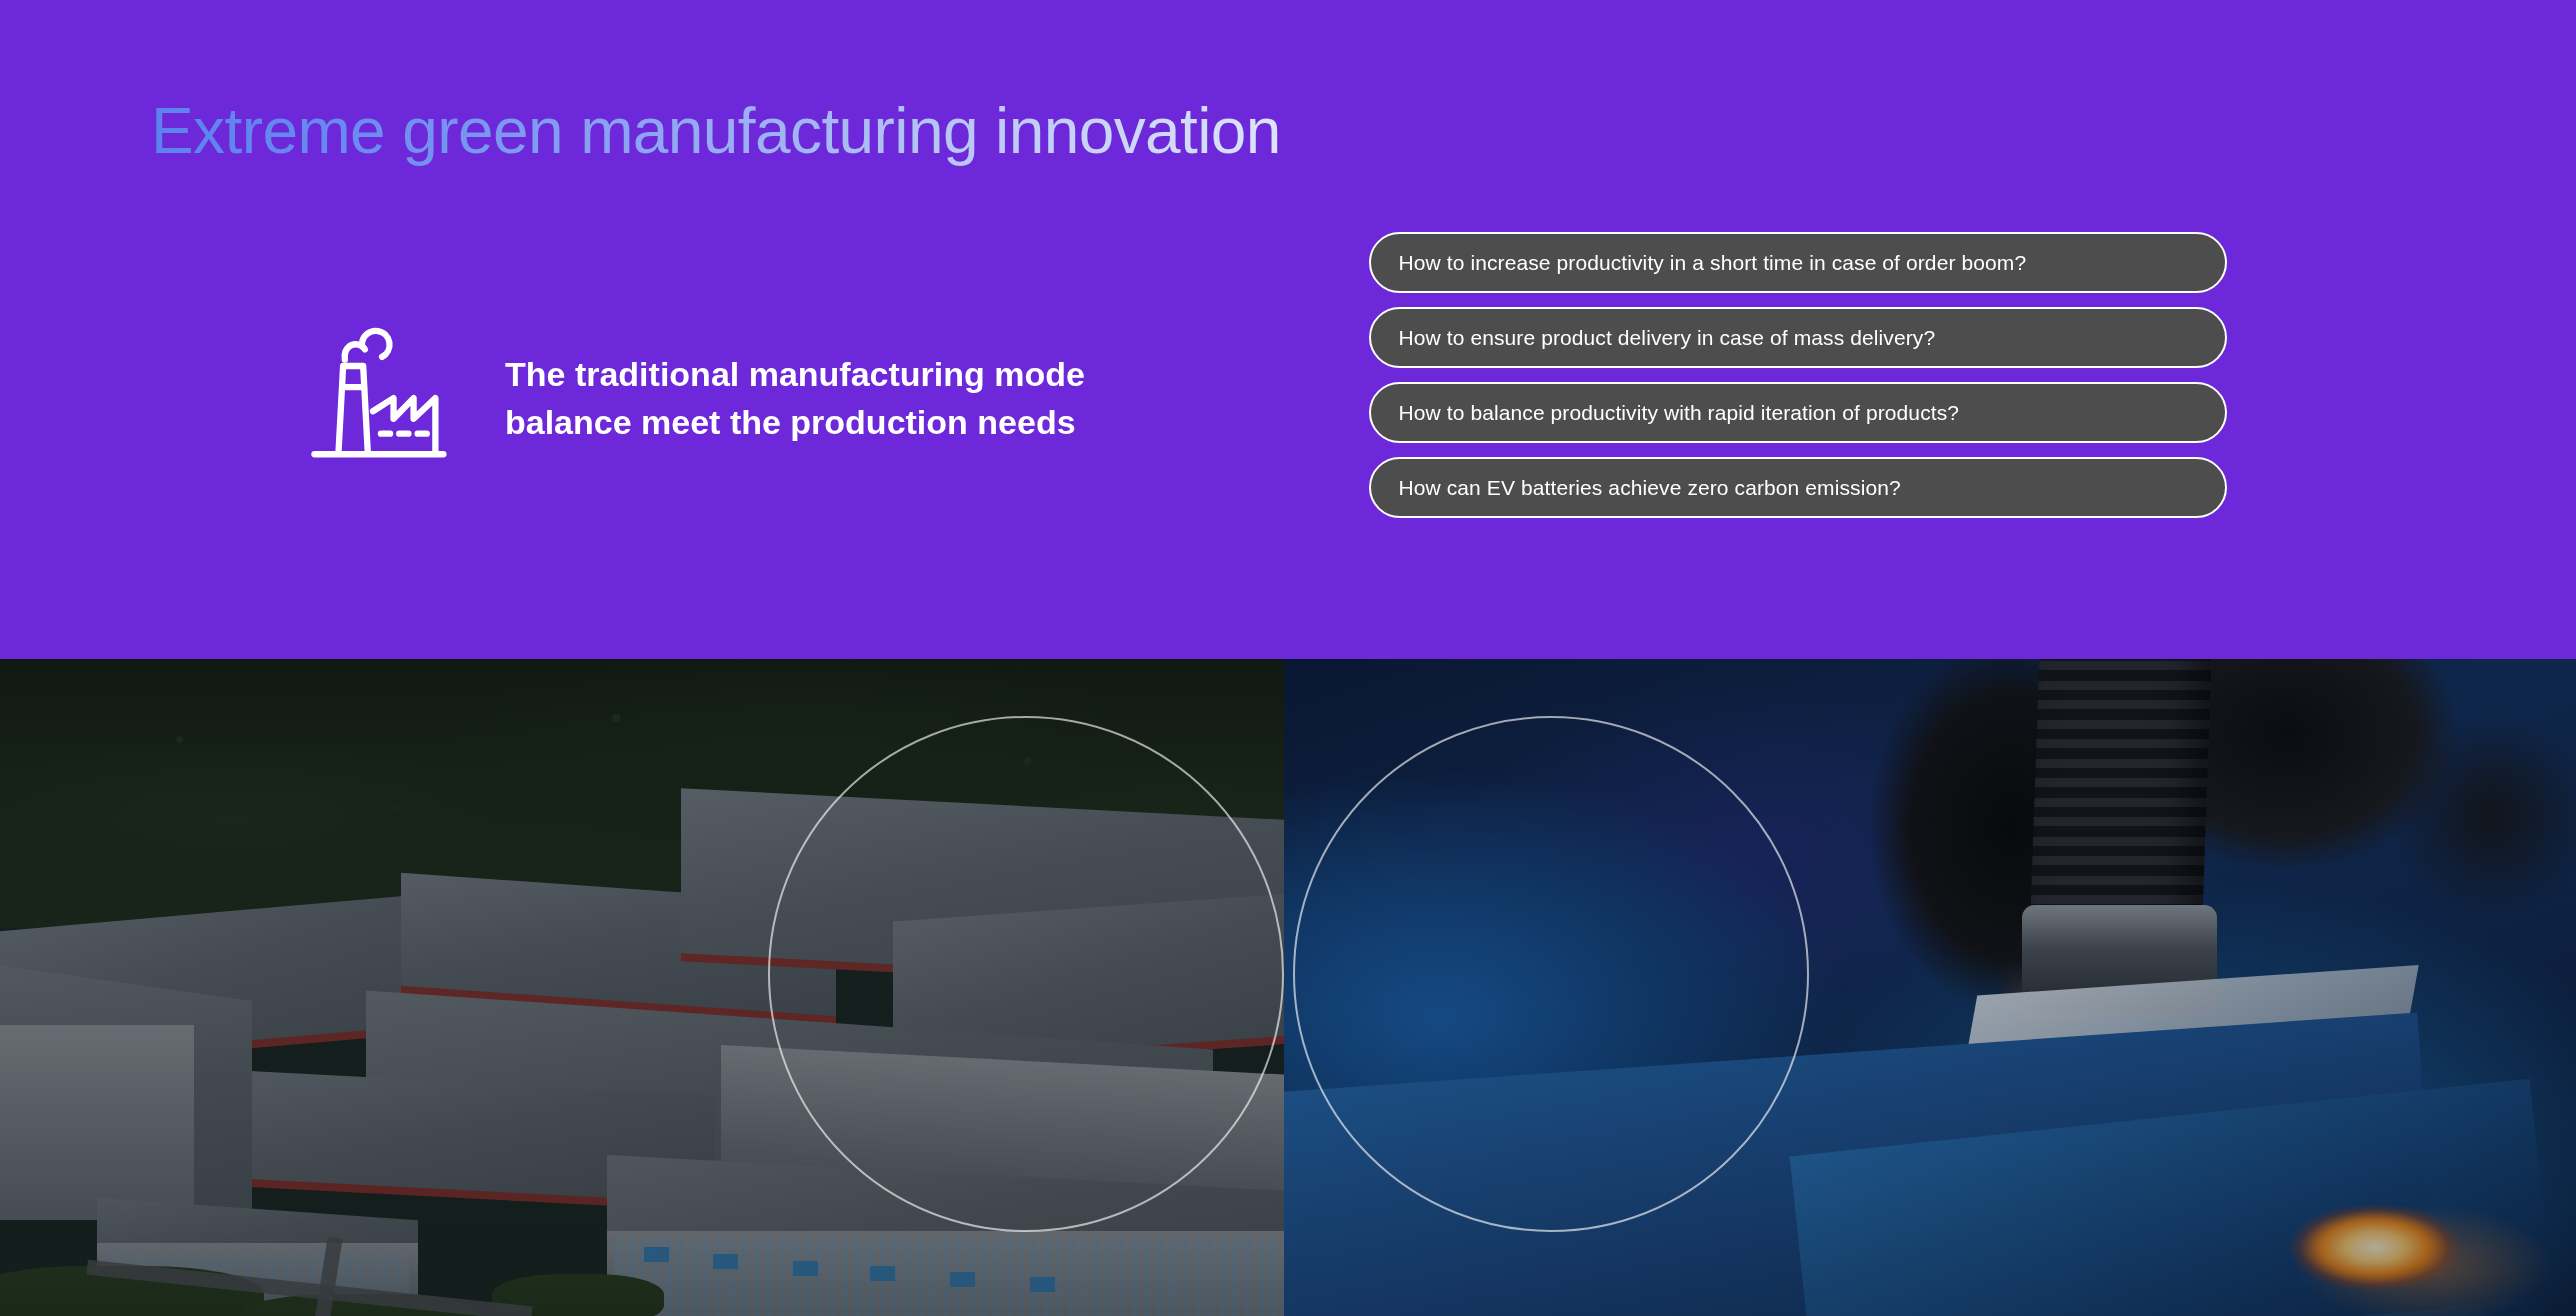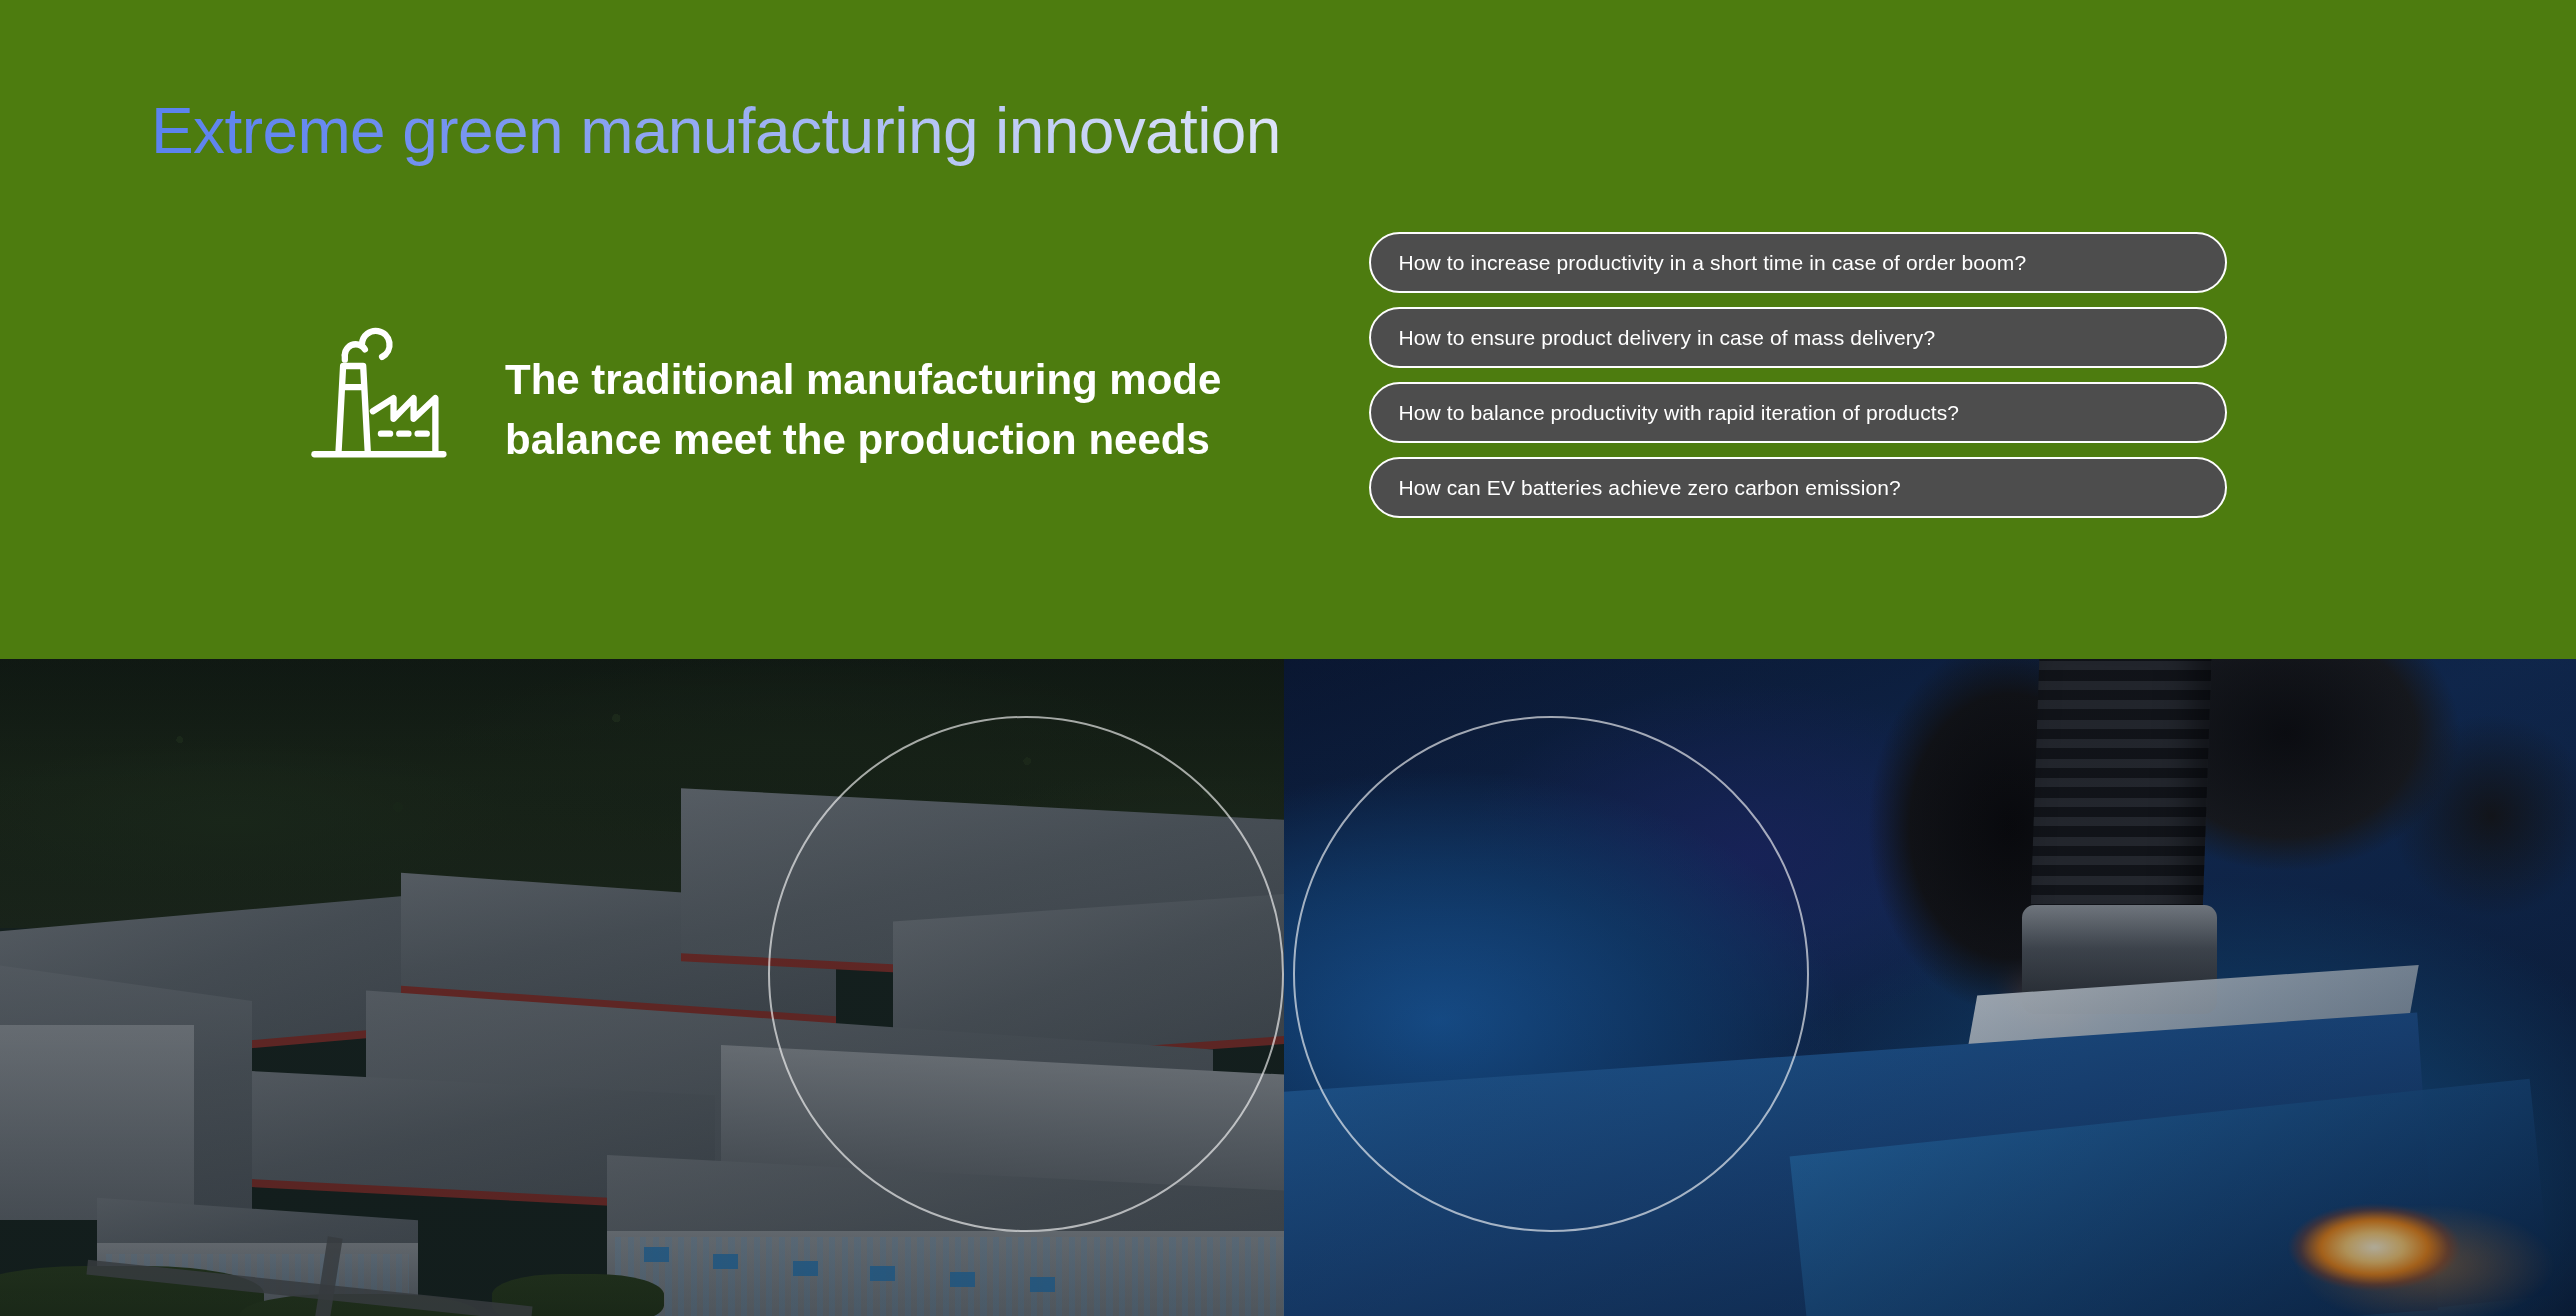--- a/index.html
+++ b/index.html
@@ -6,21 +6,21 @@
   html,body { background:#000; }
   body {
     width:2576px; height:1317px;
     font-family:"Liberation Sans", sans-serif;
     overflow:hidden; position:relative;
   }
 
   
   #top-panel{
     position:absolute; left:0; top:0; width:2576px; height:659px;
-    background:#4d7c0f;
+    background:#6d28d9;
   }
   #slide-title{
     position:absolute; left:151px; top:94px;
     font-size:64px; font-weight:400; letter-spacing:-0.6px;
     white-space:nowrap;
     background:linear-gradient(90deg,#5b82ef 0%,#6a8bf0 18%,#8fa6f2 45%,#b9c8f5 72%,#dde4f8 100%);
     -webkit-background-clip:text; background-clip:text;
     -webkit-text-fill-color:transparent; color:transparent;
   }
 
@@ -28,21 +28,21 @@
   #factory-icon{
     position:absolute; left:303px; top:312px;
     width:149px; height:155px;
   }
   #factory-icon svg{ width:100%; height:100%; display:block; }
 
   
   #statement{
     position:absolute; left:505px; top:350px;
     width:767px;
-    color:#ffffff; font-size:42px; font-weight:700; line-height:1.42;
+    color:#ffffff; font-size:34px; font-weight:700; line-height:1.42;
   }
   #statement .ln{ display:block; white-space:nowrap; }
 
   
   #pill-list{
     position:absolute; left:1369px; top:232px;
     width:860px;
   }
   .pill{
     position:relative;

